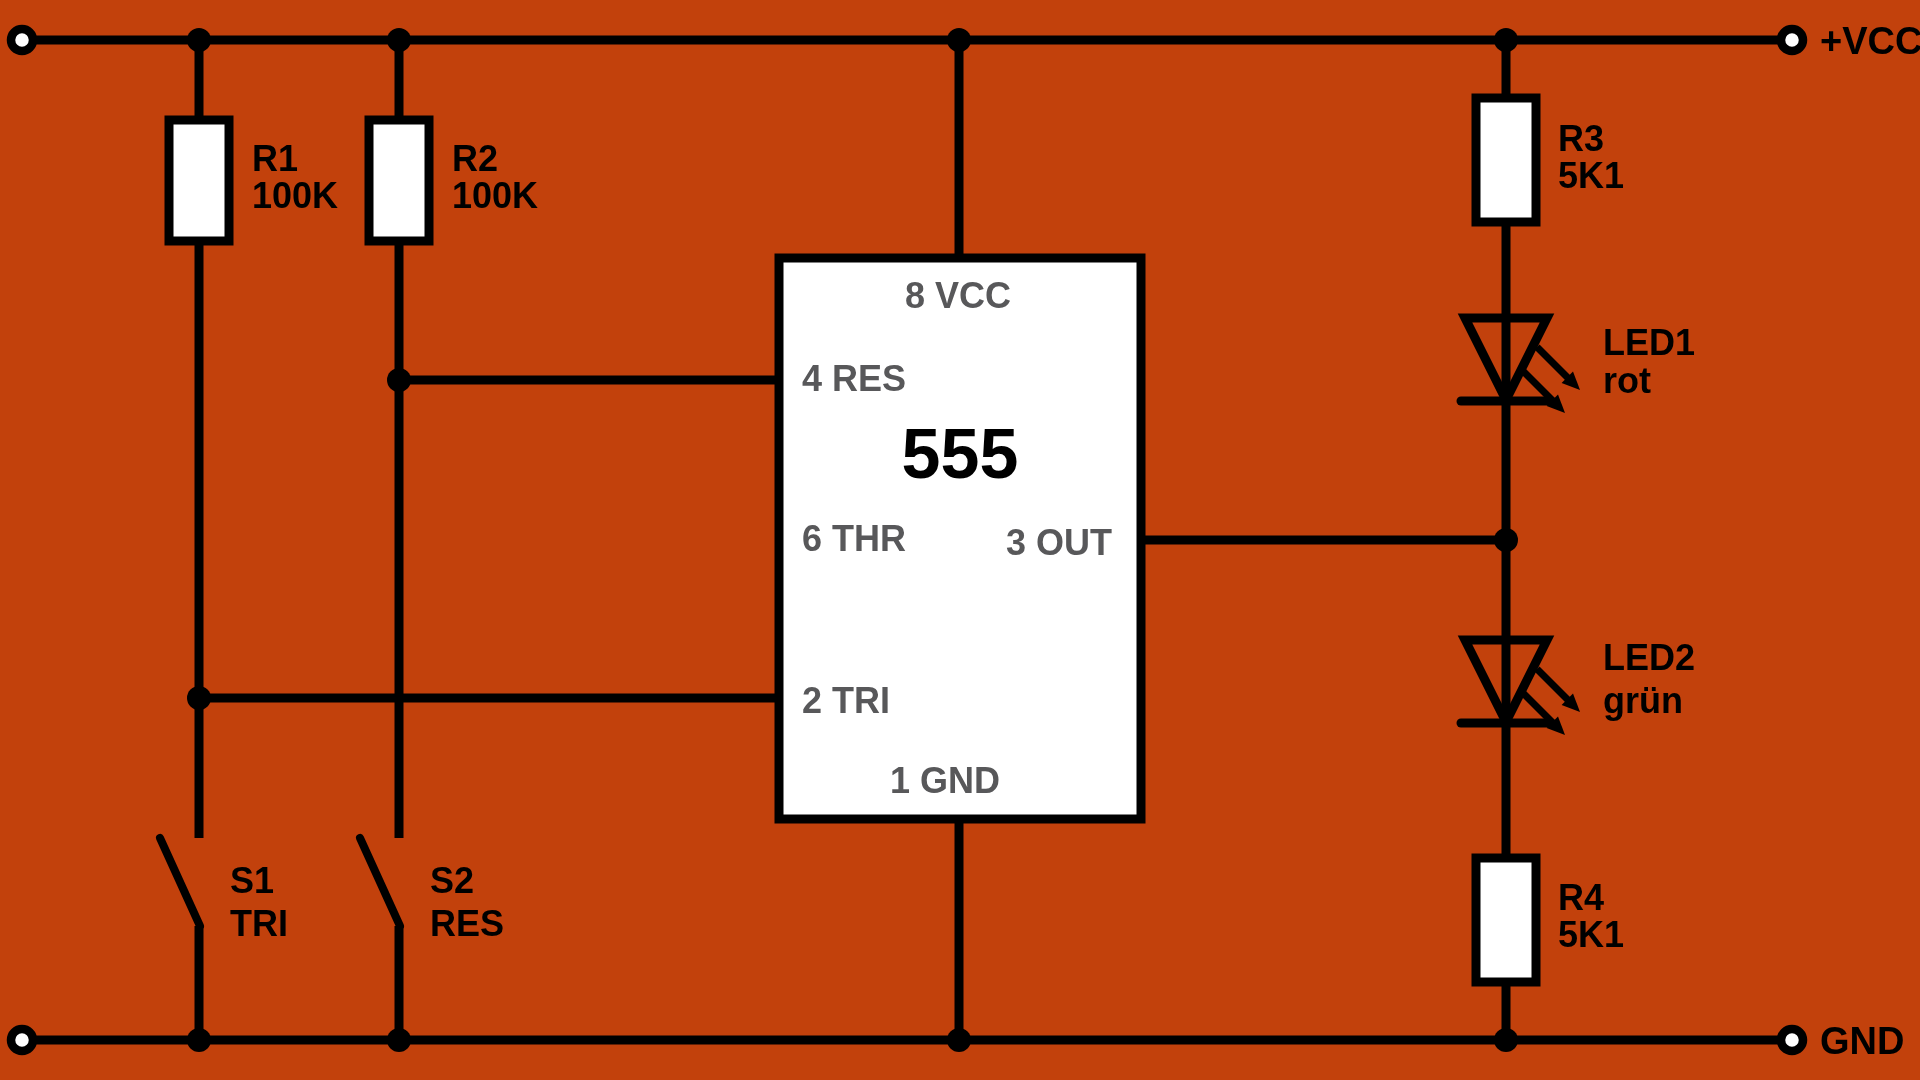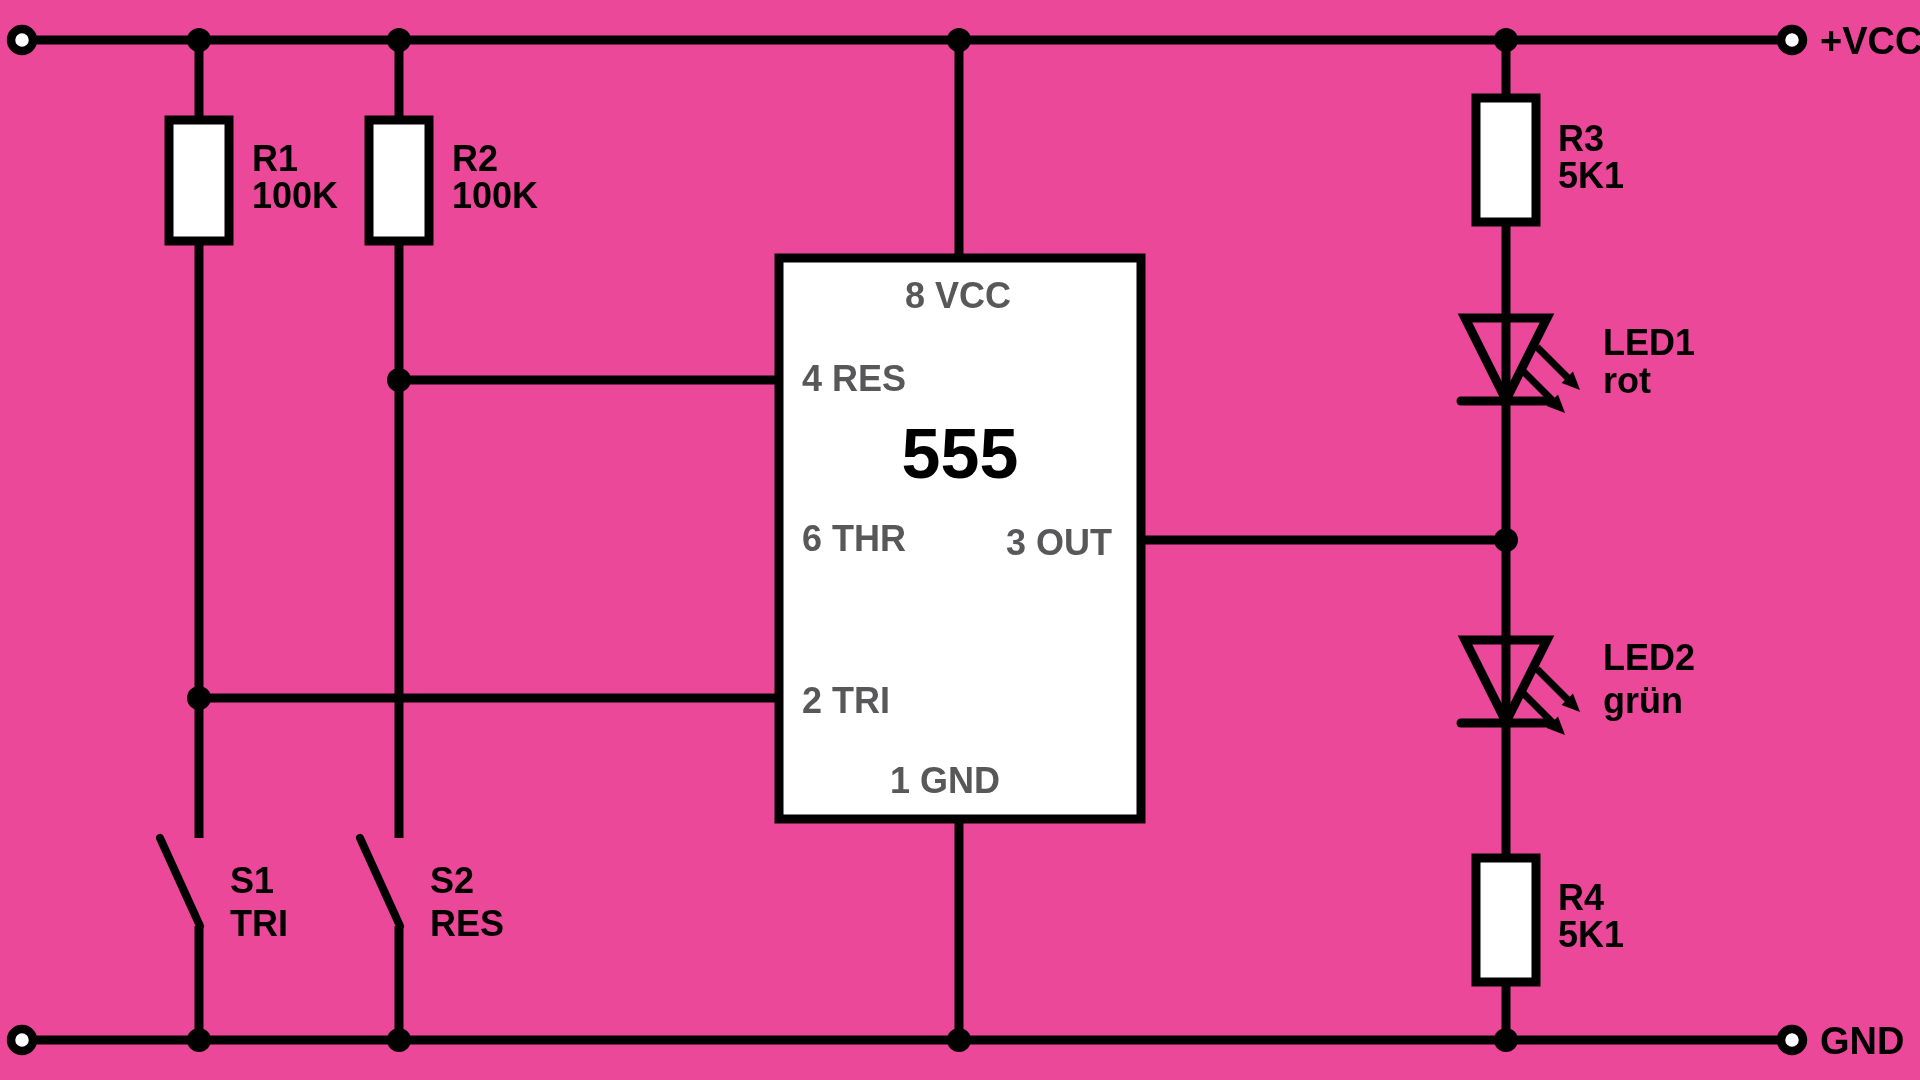--- a/index.html
+++ b/index.html
@@ -1,16 +1,16 @@
 <!DOCTYPE html>
 <html><head>
 <meta charset="utf-8">
 <style>
   html,body{margin:0;padding:0;background:#ffffff;}
-  .stage{width:1920px;height:1080px;background:#ec4899;position:relative;overflow:hidden;}
+  .stage{width:1920px;height:1080px;background:#c2410c;position:relative;overflow:hidden;}
   svg{display:block;}
   .wire{stroke:#000;stroke-width:9;fill:none;}
   .blade{stroke:#000;stroke-width:8;fill:none;stroke-linecap:round;}
   .body{fill:#fff;stroke:#000;stroke-width:9;}
   .tri{fill:none;stroke:#000;stroke-width:9;stroke-linejoin:miter;}
   .bar{stroke:#000;stroke-width:9;stroke-linecap:round;}
   .arrowline{stroke:#000;stroke-width:7;stroke-linecap:butt;}
   .arrowhead{fill:#000;stroke:none;}
   .dot{fill:#000;stroke:none;}
   .term{fill:#fff;stroke:#000;stroke-width:8.5;}

